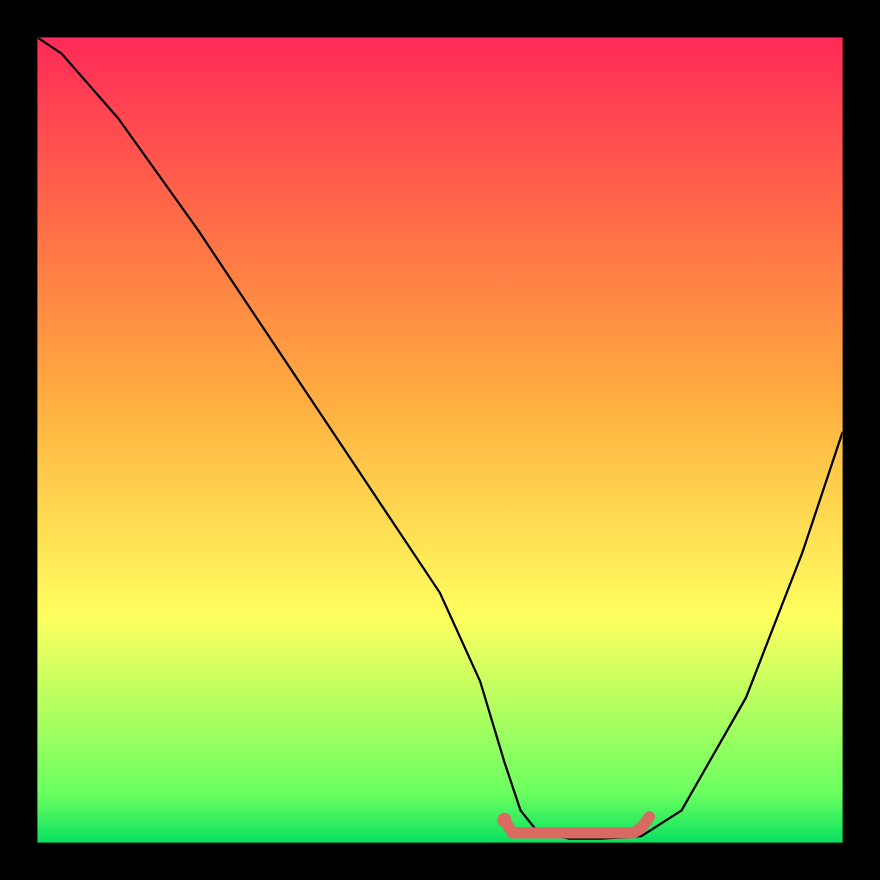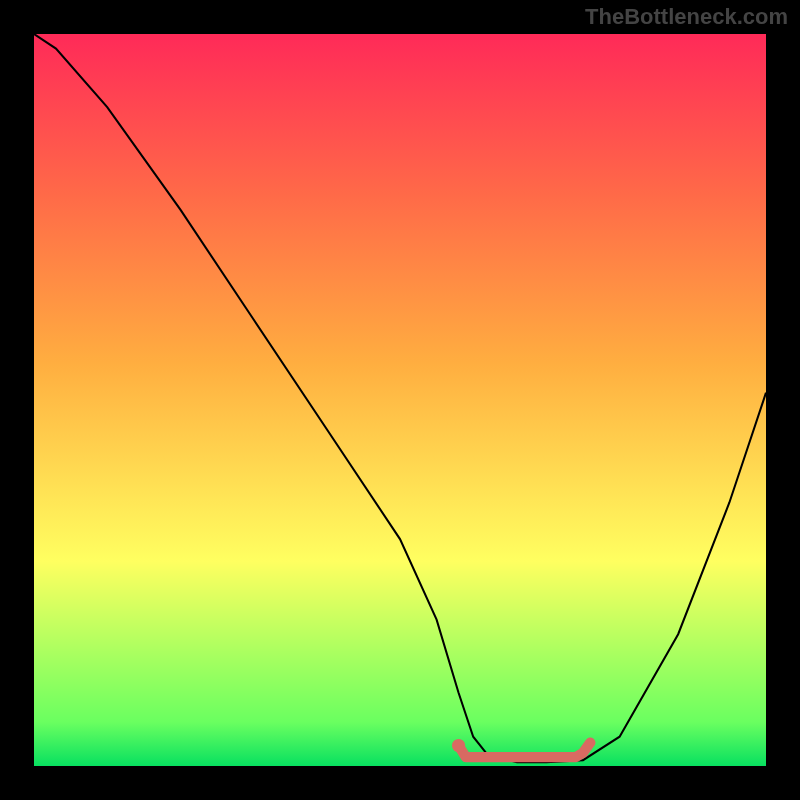--- a/index.html
+++ b/index.html
@@ -44,21 +44,20 @@
     left: 0;
     top: 0;
     width: 100%;
     height: 100%;
   }
 </style>
 </head>
 <body>
 
 <div class="container">
-  <div class="watermark">TheBottleneck.com</div>
   <div class="plot-area">
     <svg class="curve" viewBox="0 0 100 100" preserveAspectRatio="none">
       <path d="M0.00 0.00 L3.00 2.00 L10.00 10.00 L20.00 24.00 L30.00 39.00 L40.00 54.00 L50.00 69.00 L55.00 80.00 L58.00 90.00 L60.00 96.00 L62.00 98.50 L66.00 99.50 L70.00 99.50 L75.00 99.20 L80.00 96.00 L88.00 82.00 L95.00 64.00 L100.00 49.00" fill="none" stroke="#000" stroke-width="0.28"></path>
       <path d="M58.00 97.20 L59.00 98.80 L62.00 98.80 L68.00 98.80 L72.00 98.80 L74.00 98.80 L75.00 98.20 L76.00 96.80" fill="none" stroke="#d96a62" stroke-width="1.4" stroke-linecap="round" stroke-linejoin="round"></path>
       <circle r="0.9" fill="#d96a62" cx="58" cy="97.2"></circle>
       <circle r="0.9" fill="#d96a62" cx="0" style="display:none" cy="97.2"></circle>
     </svg>
   </div>
 </div>
 

